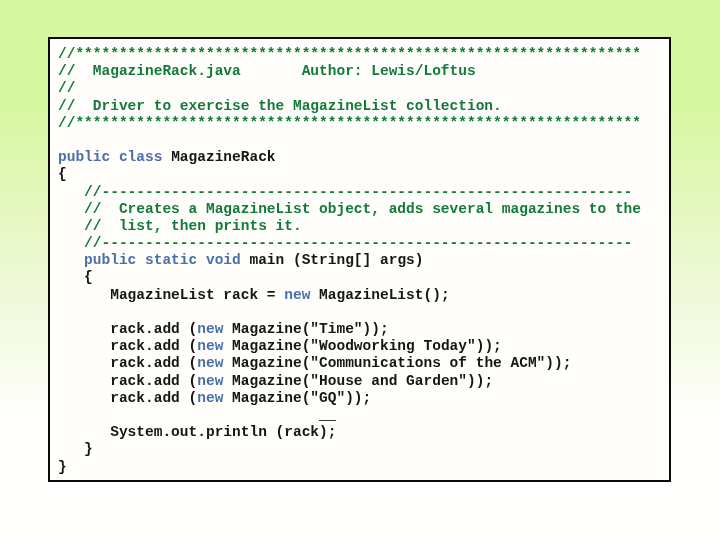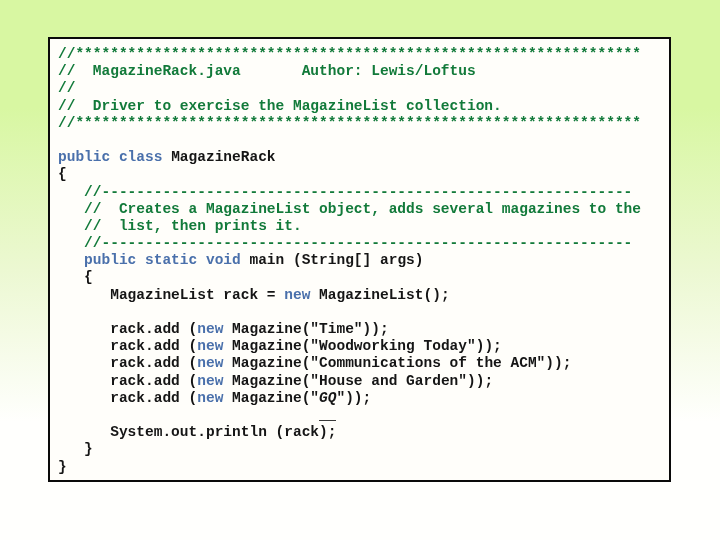--- a/index.html
+++ b/index.html
@@ -41,21 +41,20 @@
   .code-line {
     height: 17.2px;
     white-space: pre;
   }
   .tok-c { color: var(--comment, #127a3a); }
   .tok-k { color: var(--keyword, #4a70ab); }
   .tok-p { color: var(--plain, #151515); }
   .tok-underline {
     border-bottom: 1.5px solid #3a3a3a;
     padding-bottom: 14px;
-    font-style: italic;
   }
 </style>
 </head>
 <body>
 
 <div class="code-panel">
   <div class="code-listing"><div class="code-line"><span class="tok-c">//*****************************************************************</span></div><div class="code-line"><span class="tok-c">//  MagazineRack.java       Author: Lewis/Loftus</span></div><div class="code-line"><span class="tok-c">//</span></div><div class="code-line"><span class="tok-c">//  Driver to exercise the MagazineList collection.</span></div><div class="code-line"><span class="tok-c">//*****************************************************************</span></div><div class="code-line">&nbsp;</div><div class="code-line"><span class="tok-k">public</span><span class="tok-p"> </span><span class="tok-k">class</span><span class="tok-p"> MagazineRack</span></div><div class="code-line"><span class="tok-p">{</span></div><div class="code-line"><span class="tok-p">   </span><span class="tok-c">//-------------------------------------------------------------</span></div><div class="code-line"><span class="tok-p">   </span><span class="tok-c">//  Creates a MagazineList object, adds several magazines to the</span></div><div class="code-line"><span class="tok-p">   </span><span class="tok-c">//  list, then prints it.</span></div><div class="code-line"><span class="tok-p">   </span><span class="tok-c">//-------------------------------------------------------------</span></div><div class="code-line"><span class="tok-p">   </span><span class="tok-k">public static void</span><span class="tok-p"> main (String[] args)</span></div><div class="code-line"><span class="tok-p">   {</span></div><div class="code-line"><span class="tok-p">      MagazineList rack = </span><span class="tok-k">new</span><span class="tok-p"> MagazineList();</span></div><div class="code-line">&nbsp;</div><div class="code-line"><span class="tok-p">      rack.add (</span><span class="tok-k">new</span><span class="tok-p"> Magazine("Time"));</span></div><div class="code-line"><span class="tok-p">      rack.add (</span><span class="tok-k">new</span><span class="tok-p"> Magazine("Woodworking Today"));</span></div><div class="code-line"><span class="tok-p">      rack.add (</span><span class="tok-k">new</span><span class="tok-p"> Magazine("Communications of the ACM"));</span></div><div class="code-line"><span class="tok-p">      rack.add (</span><span class="tok-k">new</span><span class="tok-p"> Magazine("House and Garden"));</span></div><div class="code-line"><span class="tok-p">      rack.add (</span><span class="tok-k">new</span><span class="tok-p"> Magazine("</span><span class="tok-p tok-underline">GQ</span><span class="tok-p">"));</span></div><div class="code-line">&nbsp;</div><div class="code-line"><span class="tok-p">      System.out.println (rack);</span></div><div class="code-line"><span class="tok-p">   }</span></div><div class="code-line"><span class="tok-p">}</span></div></div>
 </div>
 
 </body></html>

